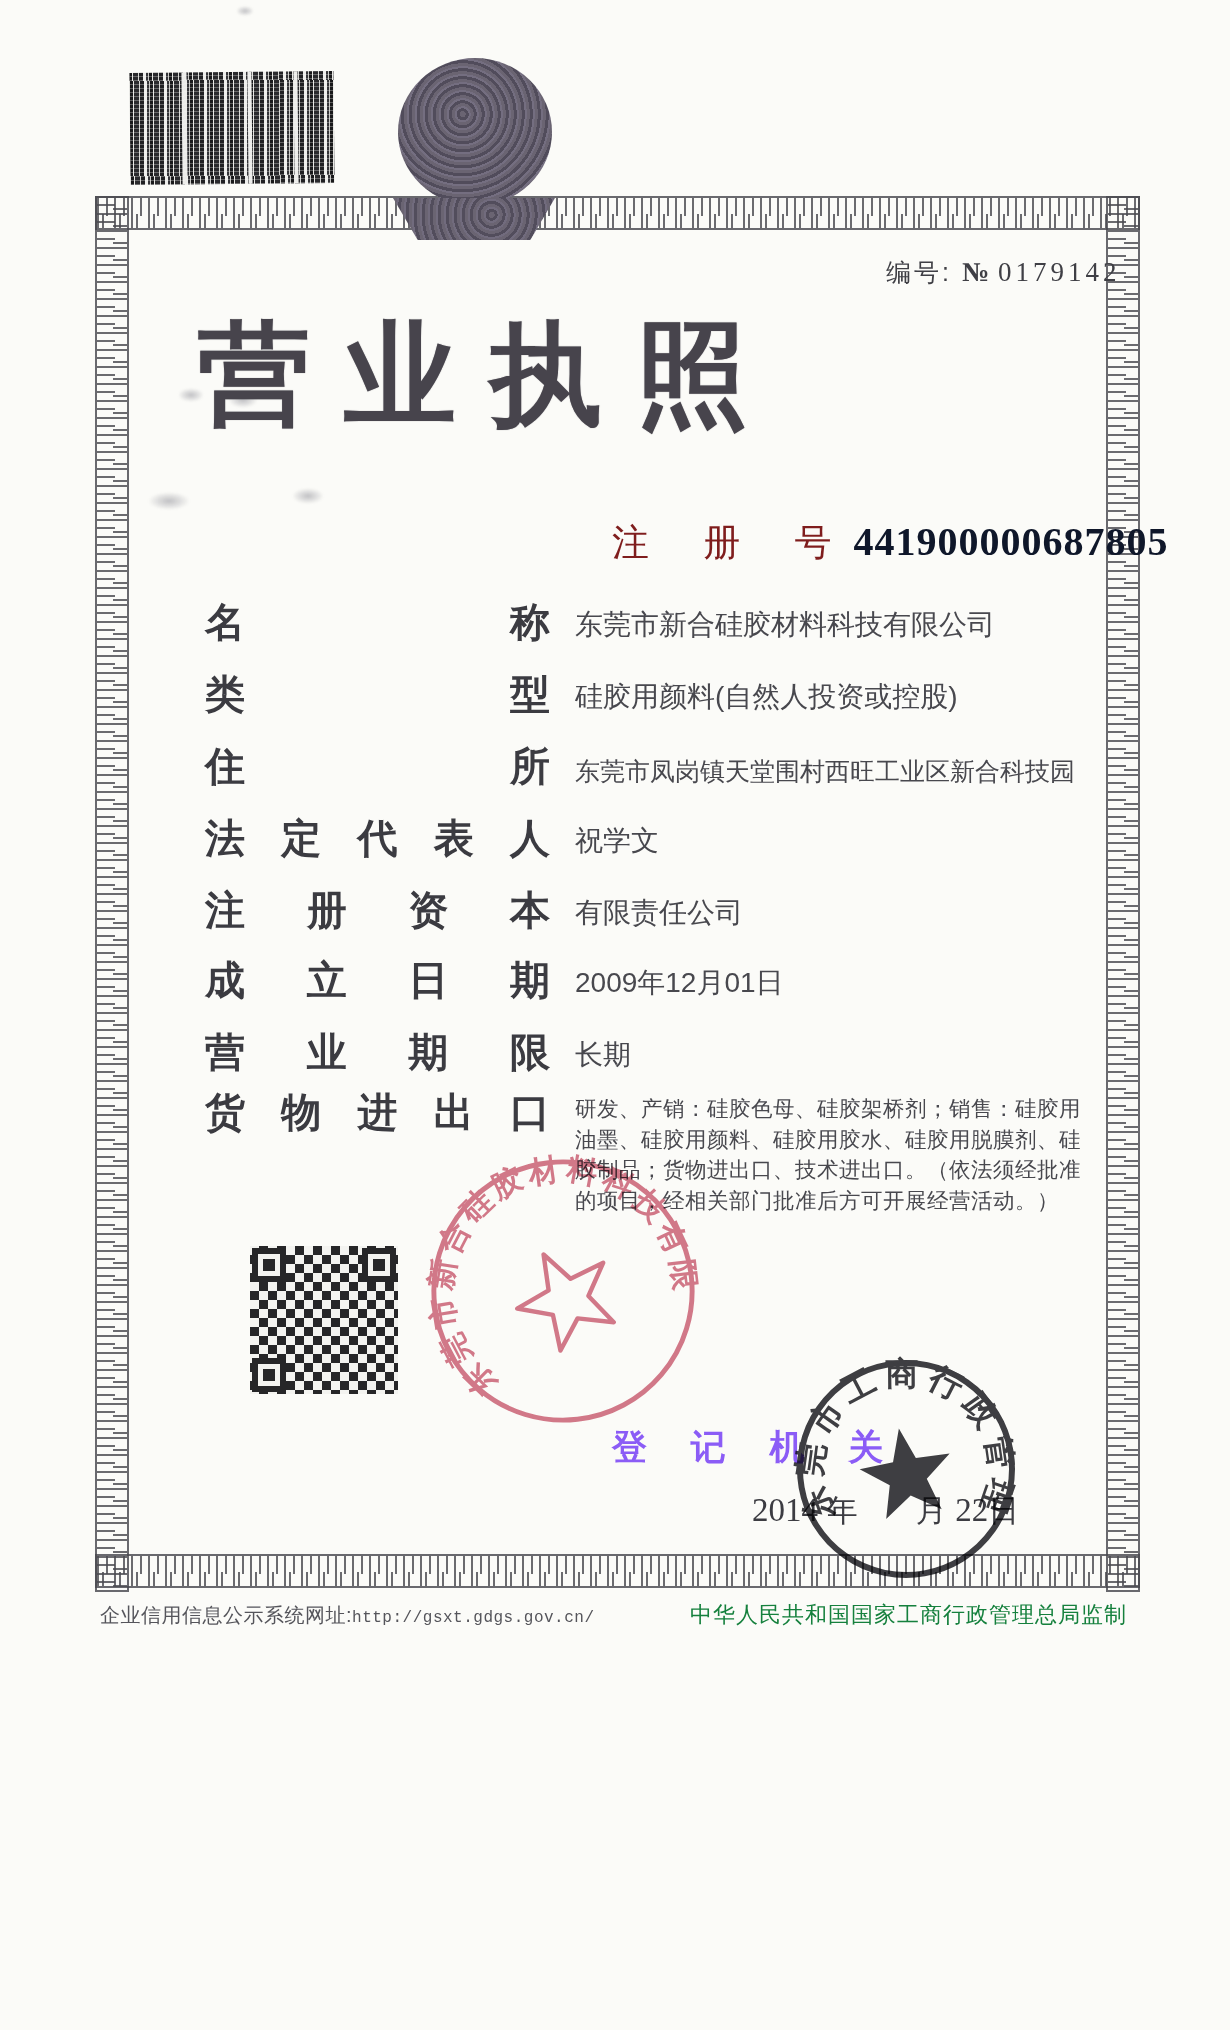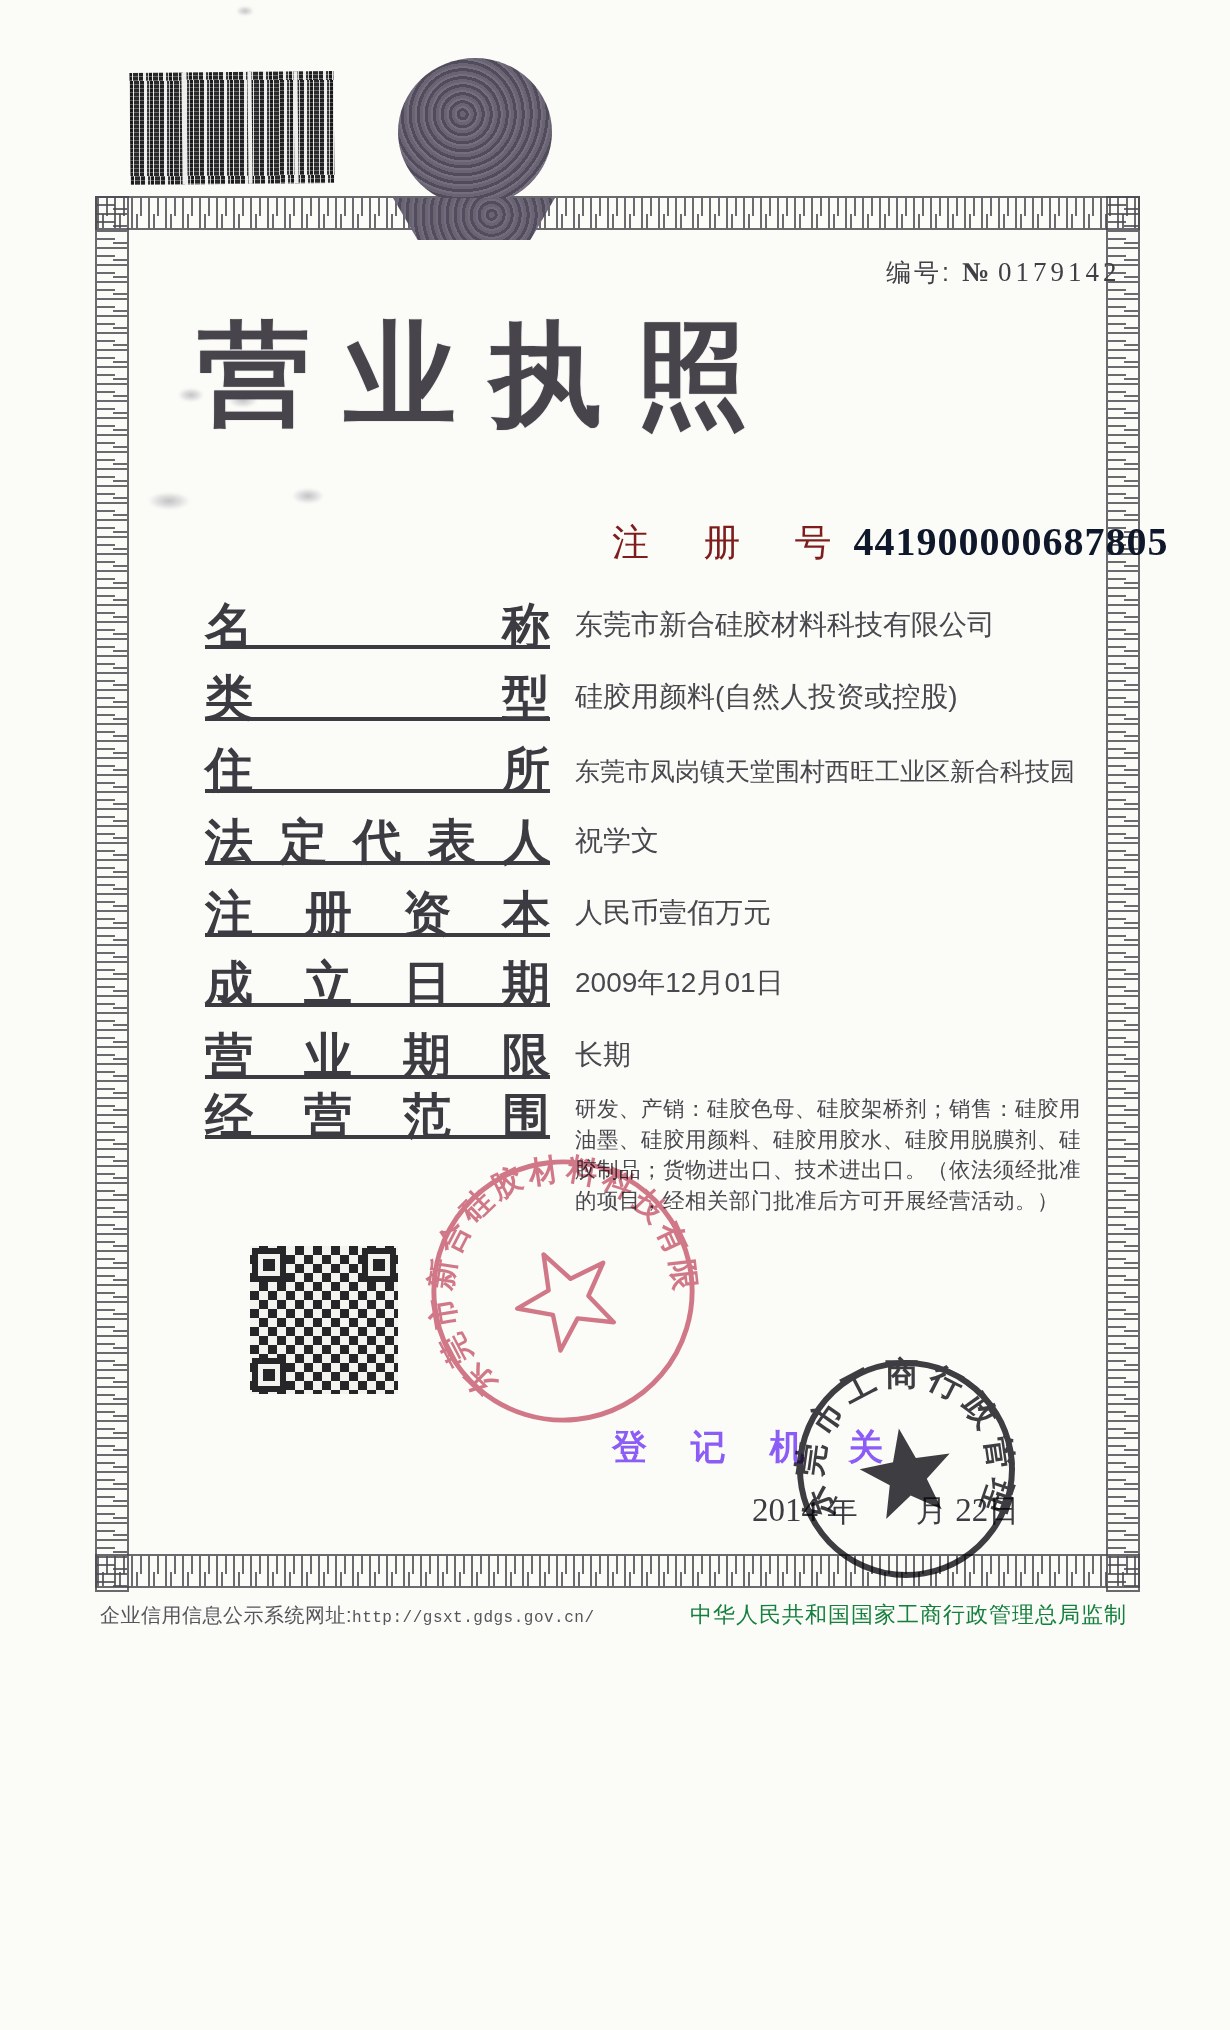--- a/index.html
+++ b/index.html
@@ -74,24 +74,23 @@
     font-size:112px;font-weight:900;letter-spacing:34px;color:#47444c;
     text-shadow:0 0 1px rgba(70,66,76,.6);
     white-space:nowrap;
   }
   .regno{left:612px;top:518px;white-space:nowrap;}
   .regno .lbl{font-size:37px;color:#7f1d1d;letter-spacing:22px;}
   .regno .num{font-family:"Liberation Serif","DejaVu Serif",serif;font-size:40px;color:#0f172a;letter-spacing:1px;font-weight:bold;}
   .field-row{position:absolute;left:205px;width:880px;}
   .flabel{
     display:inline-block;width:345px;vertical-align:top;
-    font-size:48px;font-weight:600;color:#3b3b41;
+    font-size:40px;font-weight:600;color:#3b3b41;
     text-align:justify;text-align-last:justify;letter-spacing:0;
     line-height:1.1;
-    text-decoration:underline;
   }
   .fvalue{
     display:inline-block;vertical-align:top;margin-left:25px;width:510px;
     font-size:28px;color:#48484e;line-height:1.2;padding-top:8px;
   }
   .fvalue.small{font-size:25px;padding-top:12px;letter-spacing:0;}
   .fvalue.para{font-size:21.5px;line-height:1.42;padding-top:4px;letter-spacing:.5px;}
   
   .qr{
     left:250px;top:1246px;width:148px;height:148px;
@@ -151,30 +150,30 @@
 <div class="field-row" style="top:672px;">
   <div class="flabel">类型</div><div class="fvalue">硅胶用颜料(自然人投资或控股)</div>
 </div>
 <div class="field-row" style="top:744px;">
   <div class="flabel">住所</div><div class="fvalue small">东莞市凤岗镇天堂围村西旺工业区新合科技园</div>
 </div>
 <div class="field-row" style="top:816px;">
   <div class="flabel">法定代表人</div><div class="fvalue">祝学文</div>
 </div>
 <div class="field-row" style="top:888px;">
-  <div class="flabel">注册资本</div><div class="fvalue">人民币壹佰万元</div>
+  <div class="flabel">注册资本</div><div class="fvalue">有限责任公司</div>
 </div>
 <div class="field-row" style="top:958px;">
   <div class="flabel">成立日期</div><div class="fvalue">2009年12月01日</div>
 </div>
 <div class="field-row" style="top:1030px;">
   <div class="flabel">营业期限</div><div class="fvalue">长期</div>
 </div>
 <div class="field-row" style="top:1090px;">
-  <div class="flabel">经营范围</div><div class="fvalue para">研发、产销：硅胶色母、硅胶架桥剂；销售：硅胶用油墨、硅胶用颜料、硅胶用胶水、硅胶用脱膜剂、硅胶制品；货物进出口、技术进出口。（依法须经批准的项目，经相关部门批准后方可开展经营活动。）</div>
+  <div class="flabel">货物进出口</div><div class="fvalue para">研发、产销：硅胶色母、硅胶架桥剂；销售：硅胶用油墨、硅胶用颜料、硅胶用胶水、硅胶用脱膜剂、硅胶制品；货物进出口、技术进出口。（依法须经批准的项目，经相关部门批准后方可开展经营活动。）</div>
 </div>
 
 <div class="qr abs">
   <span class="finder tl"></span>
   <span class="finder tr"></span>
   <span class="finder bl"></span>
 </div>
 
 <div class="company-seal abs">
   <svg width="276" height="276" viewBox="0 0 280 280">

